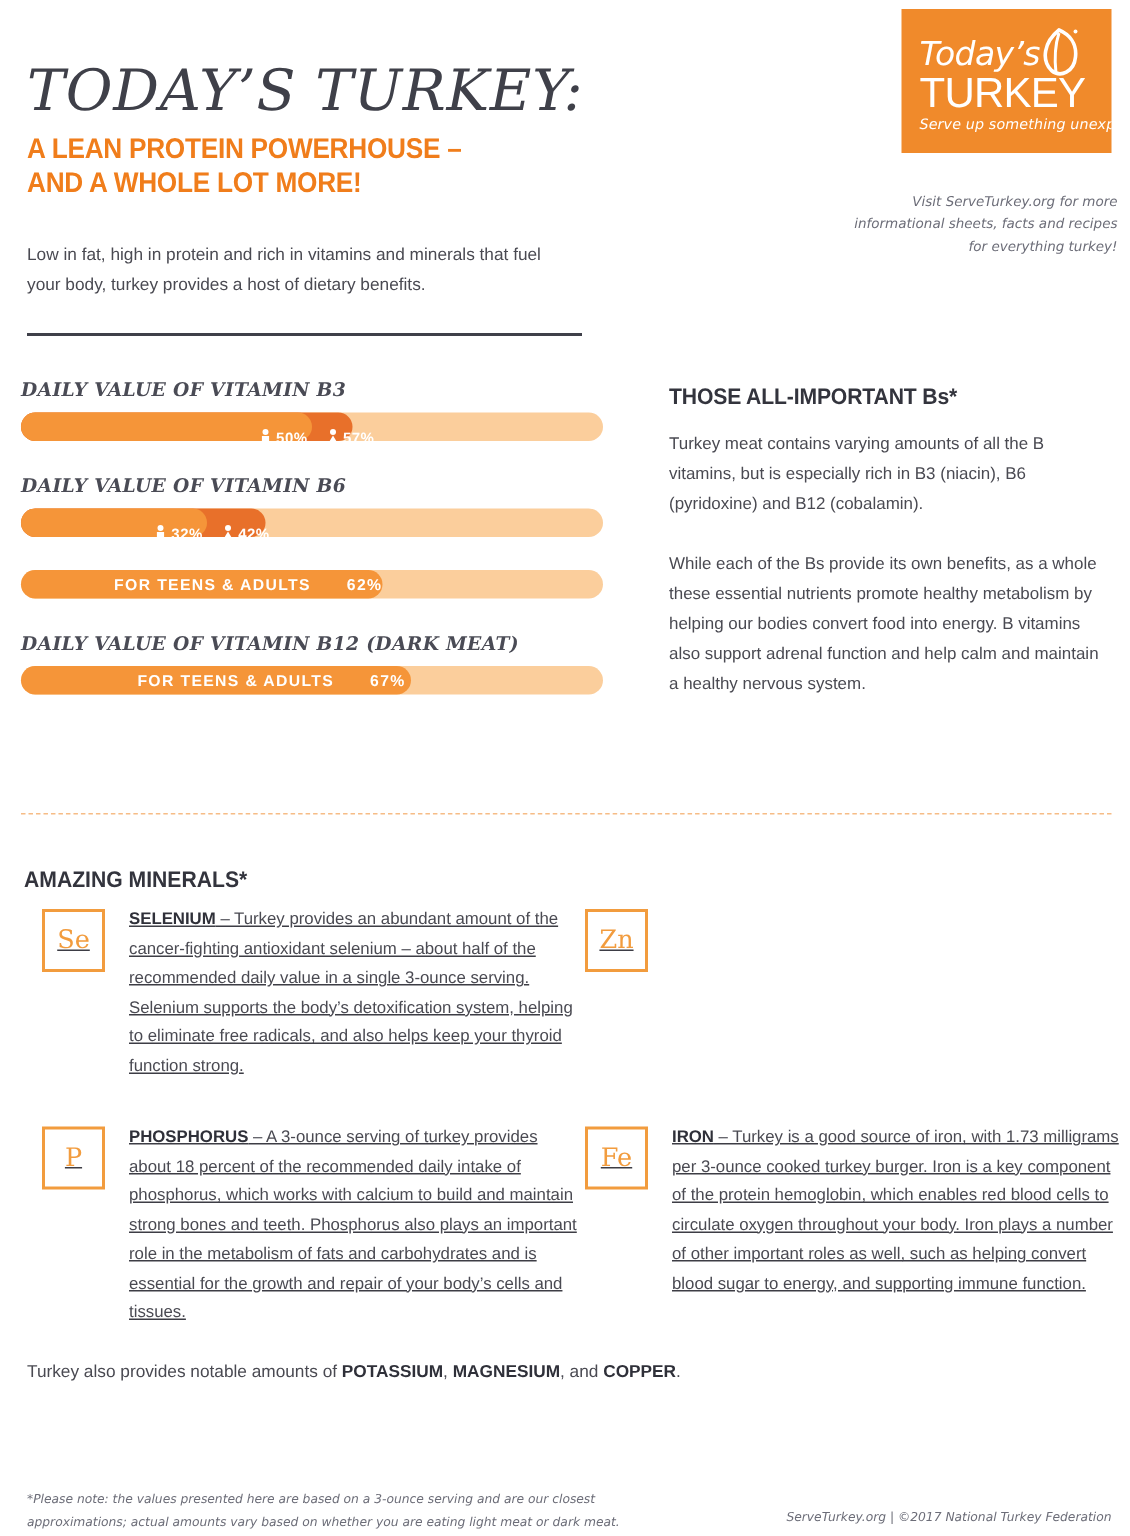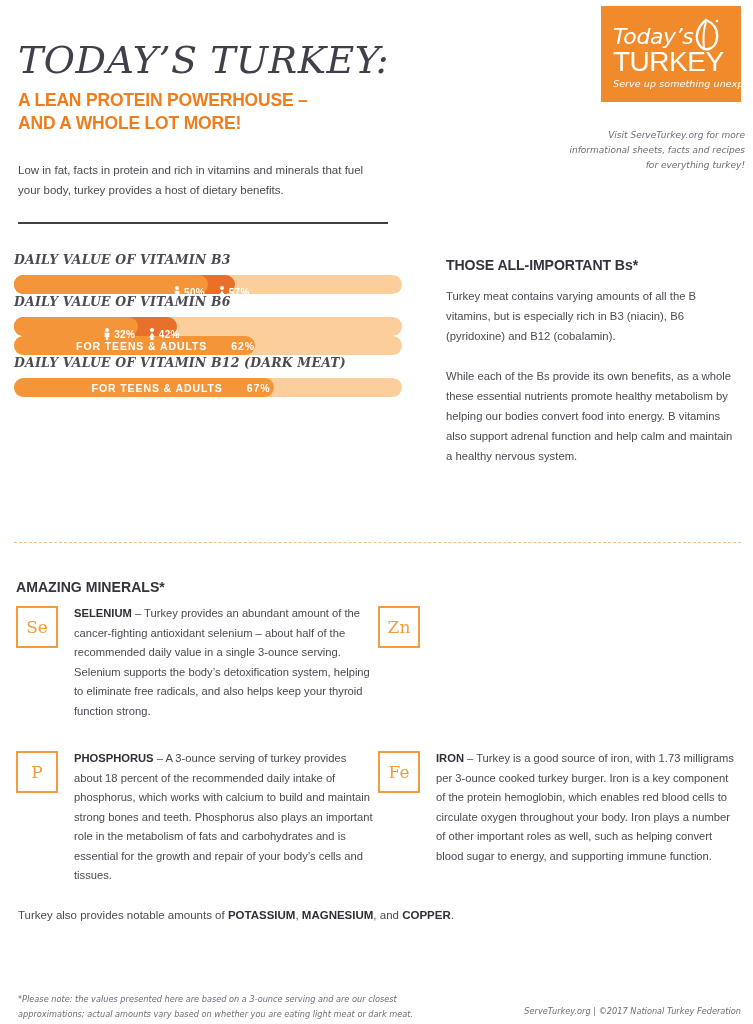--- a/index.html
+++ b/index.html
@@ -130,21 +130,21 @@
     color: #6c6d78;
   }
 
   
   .vitamins {
     position: absolute;
     left: 14px;
     top: 252px;
     width: 388px;
   }
-  .bar-group { }
+  .bar-group { margin-bottom: 22px; }
   .bar-label {
     font-family: "DejaVu Serif", "Liberation Serif", serif;
     font-style: italic;
     font-weight: bold;
     font-size: 12.5px;
     letter-spacing: 0.2px;
     color: #4a4b55;
     margin-bottom: 8px;
   }
   .bar-track {
@@ -233,23 +233,24 @@
     left: 16px;
     top: 578px;
     font-weight: bold;
     font-size: 15px;
     color: #33343d;
     transform: scaleX(0.94);
     transform-origin: left center;
   }
   .min-grid {
     position: absolute;
-    left: 16px;
+    left: 28px;
     top: 604px;
     width: 725px;
+    text-decoration: underline;
   }
   .min-row { display: flex; gap: 0; margin-bottom: 28px; }
   .min-cell { display: flex; width: 362px; align-items: flex-start; }
   .el-box {
     flex: 0 0 auto;
     width: 42px;
     height: 42px;
     border: 2px solid #F29C3E;
     box-sizing: border-box;
     display: flex;
@@ -308,21 +309,21 @@
 <div class="header">
 
   <div class="title-block">
     <div class="main-title">TODAY’S TURKEY:</div>
     <div class="sub-title">
       <span class="l2">A LEAN PROTEIN POWERHOUSE –</span>
       <span class="l2">AND A WHOLE LOT MORE!</span>
     </div>
   </div>
 
-  <div class="lede">Low in fat, facts in protein and rich in vitamins and minerals that fuel your body, turkey provides a host of dietary benefits.</div>
+  <div class="lede">Low in fat, high in protein and rich in vitamins and minerals that fuel your body, turkey provides a host of dietary benefits.</div>
   <div class="rule"></div>
 
   <div class="logo">
     <div class="logo-todays">Today’s</div>
     <svg class="logo-mark" viewBox="0 0 26 34">
       <path d="M13 2 C3 10 1 22 8 29 C14 34 23 30 24 20 C25 11 20 5 13 2 Z" fill="none" stroke="#ffffff" stroke-width="2.4"></path>
       <path d="M13 4 C10 13 10 22 11 31" fill="none" stroke="#ffffff" stroke-width="2"></path>
       <circle cx="24" cy="3" r="1.3" fill="#ffffff"></circle>
     </svg>
     <div class="logo-turkey">TURKEY</div>

